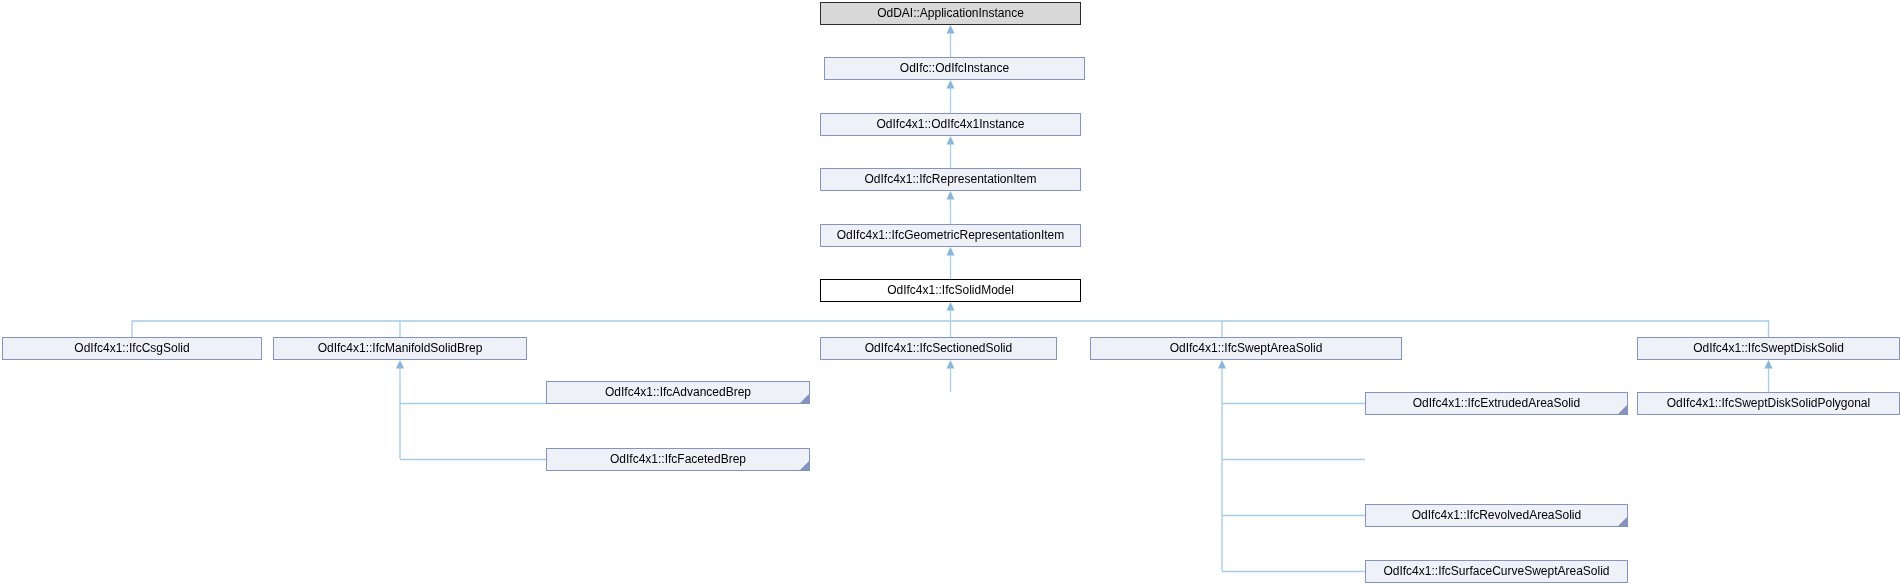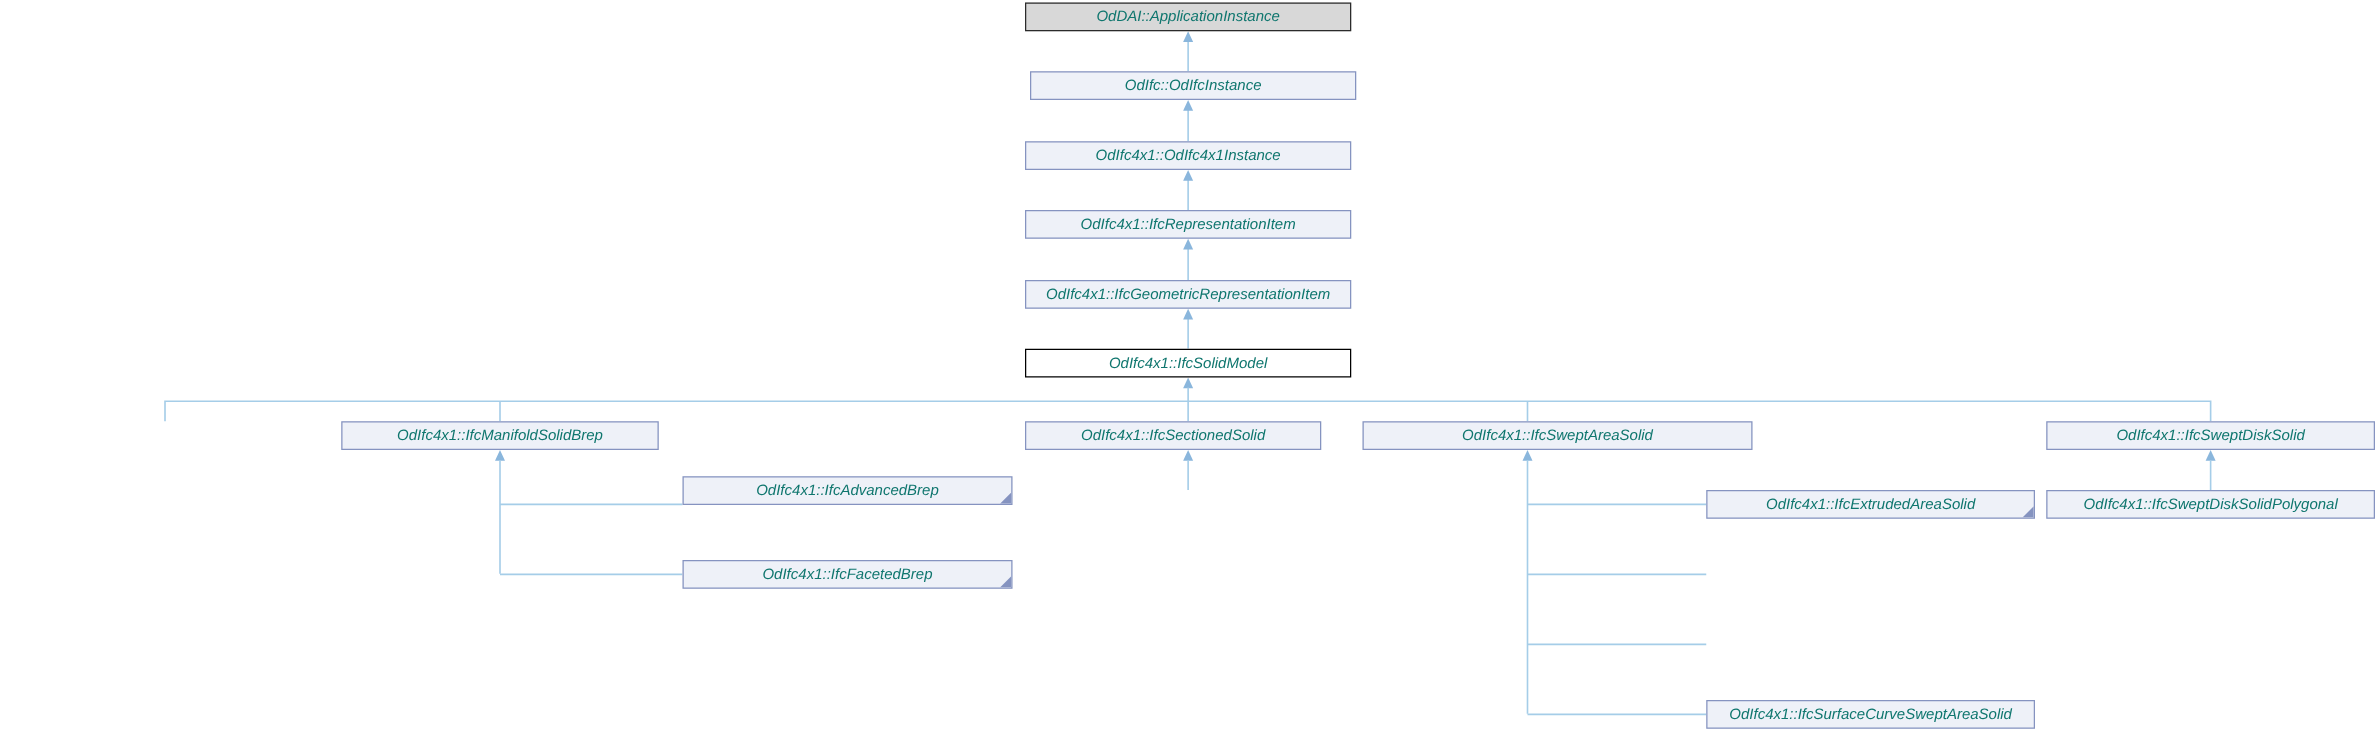--- a/index.html
+++ b/index.html
@@ -15,28 +15,27 @@
     position: absolute;
     left: 0; top: 0;
     width: 1901px; height: 584px;
   }
   .node {
     position: absolute;
     box-sizing: border-box;
     height: 23px;
     background: #eef1f8;
     border: 1px solid #8593c0;
-    color: #0f766e;
+    color: #000000;
     font-size: 12px;
     line-height: 21px;
     text-align: center;
     white-space: nowrap;
     overflow: hidden;
     cursor: pointer;
-    font-style: italic;
   }
   .node--external {
     background: #d8d8d8;
     border-color: #2b2b2b;
     cursor: default;
   }
   .node--current {
     background: #ffffff;
     border-color: #000000;
     cursor: default;
@@ -109,27 +108,29 @@
     </g>
   </svg>
 
   <div class="node node--external" style="left:820px; top:2px;   width:261px">OdDAI::ApplicationInstance</div>
   <div class="node" style="left:824px; top:57px;  width:261px">OdIfc::OdIfcInstance</div>
   <div class="node" style="left:820px; top:113px; width:261px">OdIfc4x1::OdIfc4x1Instance</div>
   <div class="node" style="left:820px; top:168px; width:261px">OdIfc4x1::IfcRepresentationItem</div>
   <div class="node" style="left:820px; top:224px; width:261px">OdIfc4x1::IfcGeometricRepresentationItem</div>
   <div class="node node--current" style="left:820px; top:279px; width:261px">OdIfc4x1::IfcSolidModel</div>
 
+  <div class="node" style="left:2px;    top:337px; width:260px">OdIfc4x1::IfcCsgSolid</div>
   <div class="node" style="left:273px;  top:337px; width:254px">OdIfc4x1::IfcManifoldSolidBrep</div>
   <div class="node" style="left:820px;  top:337px; width:237px">OdIfc4x1::IfcSectionedSolid</div>
   <div class="node" style="left:1090px; top:337px; width:312px">OdIfc4x1::IfcSweptAreaSolid</div>
   <div class="node" style="left:1637px; top:337px; width:263px">OdIfc4x1::IfcSweptDiskSolid</div>
 
   <div class="node node--more" style="left:546px;  top:381px; width:264px">OdIfc4x1::IfcAdvancedBrep</div>
   <div class="node node--more" style="left:1365px; top:392px; width:263px">OdIfc4x1::IfcExtrudedAreaSolid</div>
   <div class="node" style="left:1637px; top:392px; width:263px">OdIfc4x1::IfcSweptDiskSolidPolygonal</div>
 
   <div class="node node--more" style="left:546px;  top:448px; width:264px">OdIfc4x1::IfcFacetedBrep</div>
 
+  <div class="node node--more" style="left:1365px; top:504px; width:263px">OdIfc4x1::IfcRevolvedAreaSolid</div>
 
   <div class="node" style="left:1365px; top:560px; width:263px">OdIfc4x1::IfcSurfaceCurveSweptAreaSolid</div>
 
 </div>
 
 </body></html>

